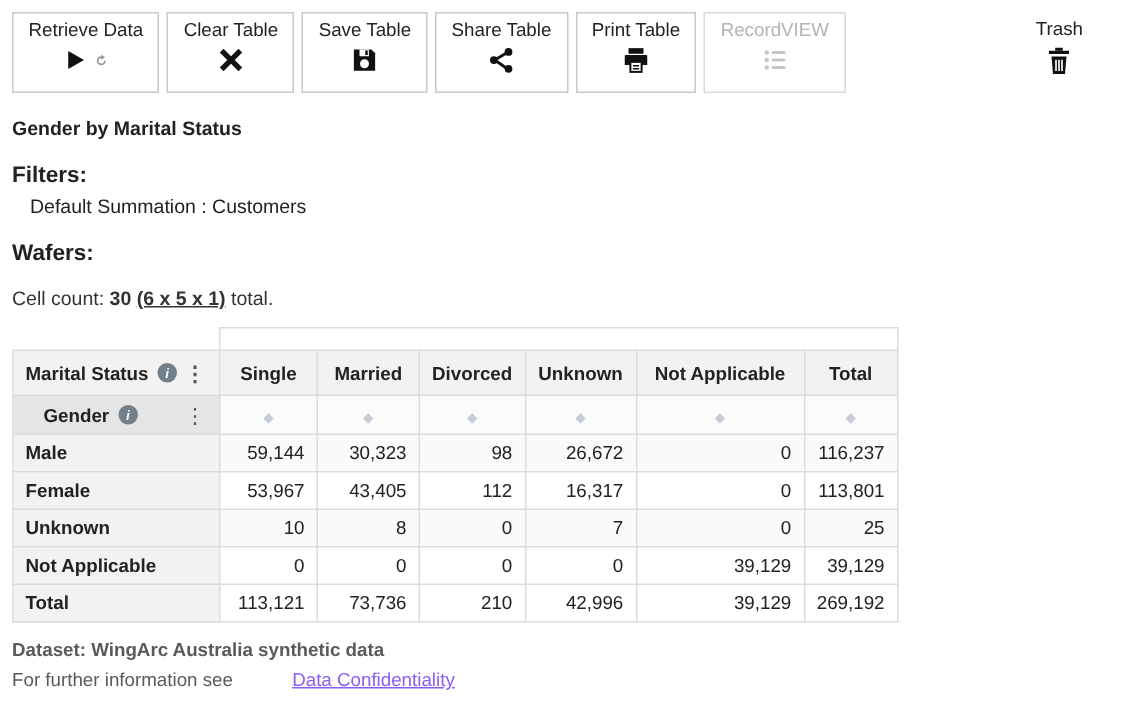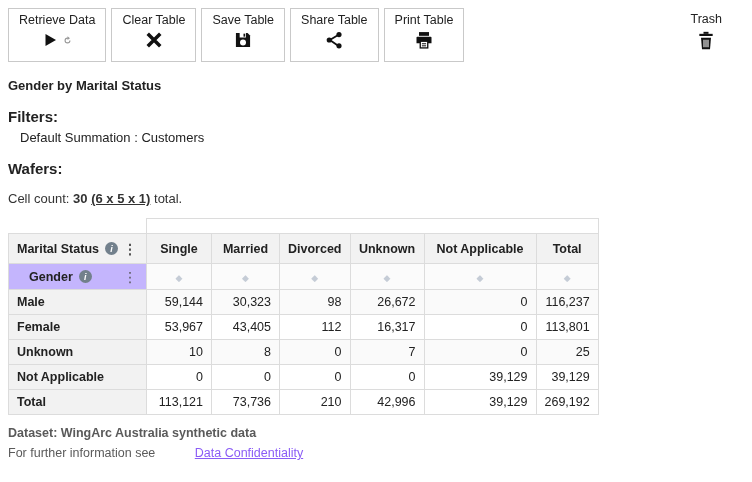--- a/index.html
+++ b/index.html
@@ -40,21 +40,21 @@
   table { border-collapse:collapse; table-layout:fixed; margin:12px 0 0 8px; font-size:12.5px; }
   td, th { border:1px solid #dcdcdc; padding:5px 8px; background:#fff; }
   .spacer-cell { border:none; background:#fff; }
   .strip-cell  { height:15px; padding:0; background:#fff; }
   th { font-weight:bold; }
   .dimrow th { background:#f2f2f2; text-align:center; height:30px; }
   .dimrow .dimcell { text-align:left; }
   .dim-inner { display:flex; align-items:center; }
   .dim-inner .dim-label { font-weight:bold; }
   .genrow td { background:#fbfbfb; text-align:center; height:26px; }
-  .genrow .gencell { background:#c4b5fd; padding-left:20px; text-align:left; }
+  .genrow .gencell { background:#e5e5e5; padding-left:20px; text-align:left; }
   .rowlabel { background:#f2f2f2; font-weight:bold; text-align:left; }
   .num { text-align:right; }
   tr.odd td { background:#fafafa; }
   tr.odd td.rowlabel { background:#f2f2f2; }
 
   .info-icon {
     display:inline-flex; align-items:center; justify-content:center;
     width:13px; height:13px; border-radius:50%; background:#72808c; color:#fff;
     font-size:9px; font-weight:bold; font-style:italic; margin-left:6px; cursor:pointer;
     flex:0 0 auto;
@@ -122,20 +122,33 @@
     <span class="ico">
       <svg width="20" height="20" viewBox="0 0 24 24">
         <rect x="6" y="2.5" width="12" height="4.5" fill="#111"></rect>
         <path d="M4 8h16a1 1 0 0 1 1 1v7h-4.5v-2.5h-9V16H3V9a1 1 0 0 1 1-1z" fill="#111"></path>
         <rect x="7.5" y="13.5" width="9" height="8" fill="#fff" stroke="#111" stroke-width="1.6"></rect>
         <path d="M9.5 16.5h5M9.5 19h5" stroke="#111" stroke-width="1.2"></path>
       </svg>
     </span>
   </div>
 
+  <div class="tbtn disabled">
+    <span class="lbl">RecordVIEW</span>
+    <span class="ico">
+      <svg width="20" height="20" viewBox="0 0 24 24" fill="#c6c6c6">
+        <circle cx="5" cy="6" r="1.8"></circle>
+          <rect x="9" y="4.8" width="11" height="2.4" rx="1.2"></rect>
+        <circle cx="5" cy="12" r="1.8"></circle>
+          <rect x="9" y="10.8" width="11" height="2.4" rx="1.2"></rect>
+        <circle cx="5" cy="18" r="1.8"></circle>
+          <rect x="9" y="16.8" width="11" height="2.4" rx="1.2"></rect>
+      </svg>
+    </span>
+  </div>
 
 
   <div class="trash-btn">
     <span class="lbl">Trash</span>
     <span class="ico">
       <svg width="20" height="22" viewBox="0 0 24 26">
         <rect x="9" y="2" width="6" height="2.4" fill="#111"></rect>
         <rect x="4" y="4.4" width="16" height="2.6" fill="#111"></rect>
         <path d="M6 9h12l-1.2 14H7.2z" fill="#111"></path>
         <path d="M9.6 11.5v9M12 11.5v9M14.4 11.5v9" stroke="#fff" stroke-width="1.3"></path>

